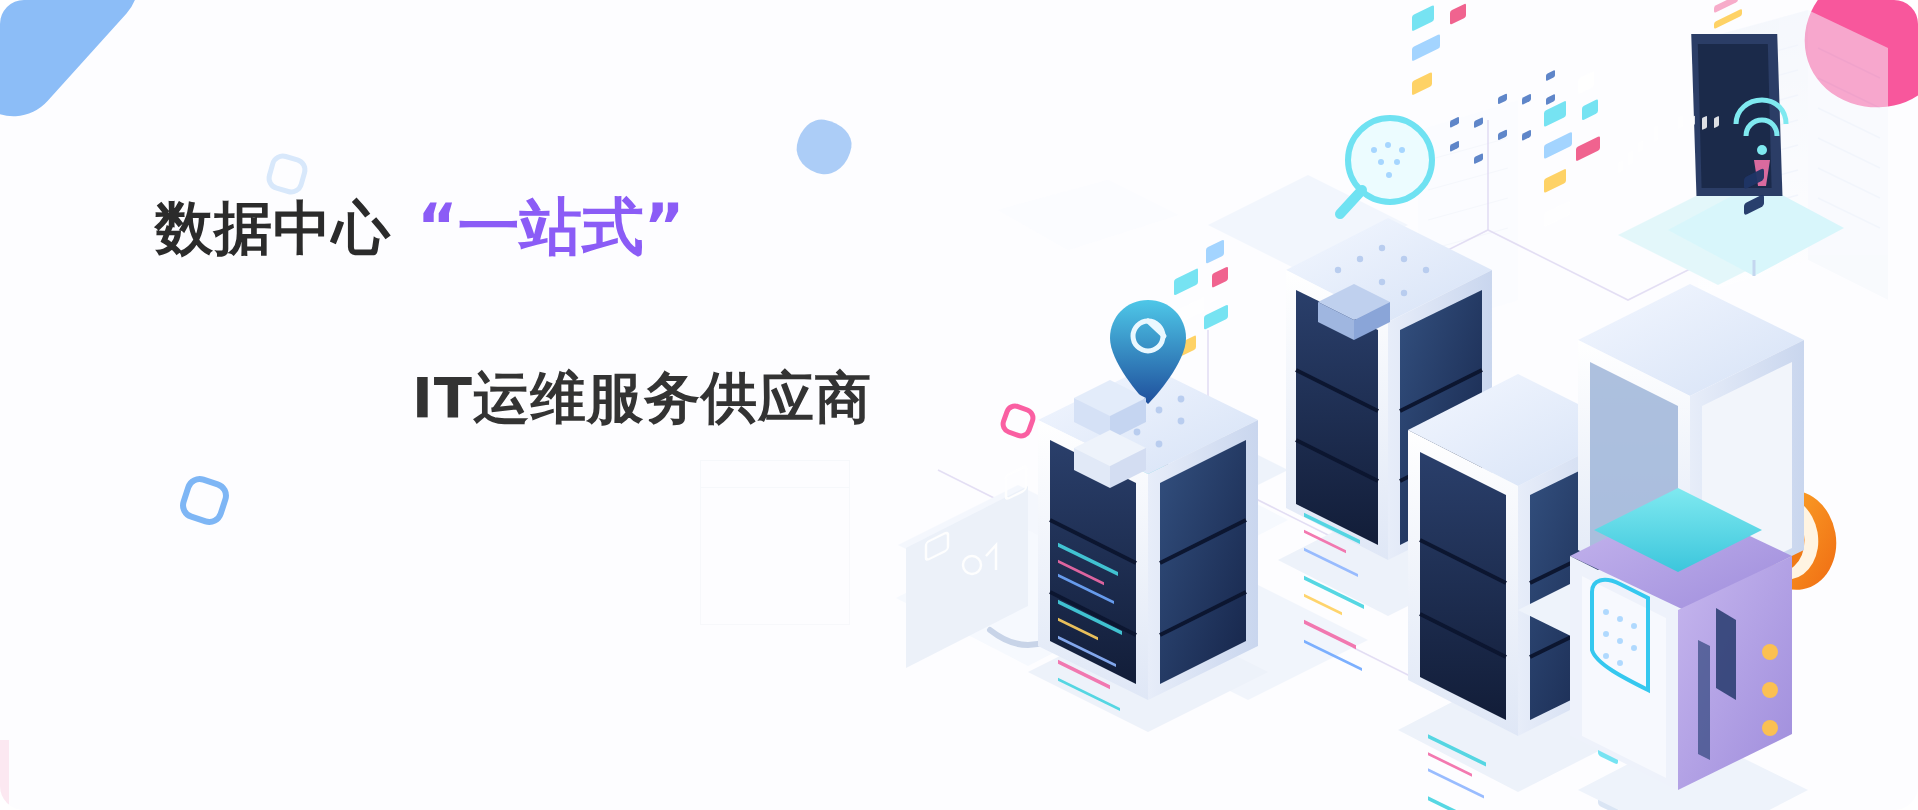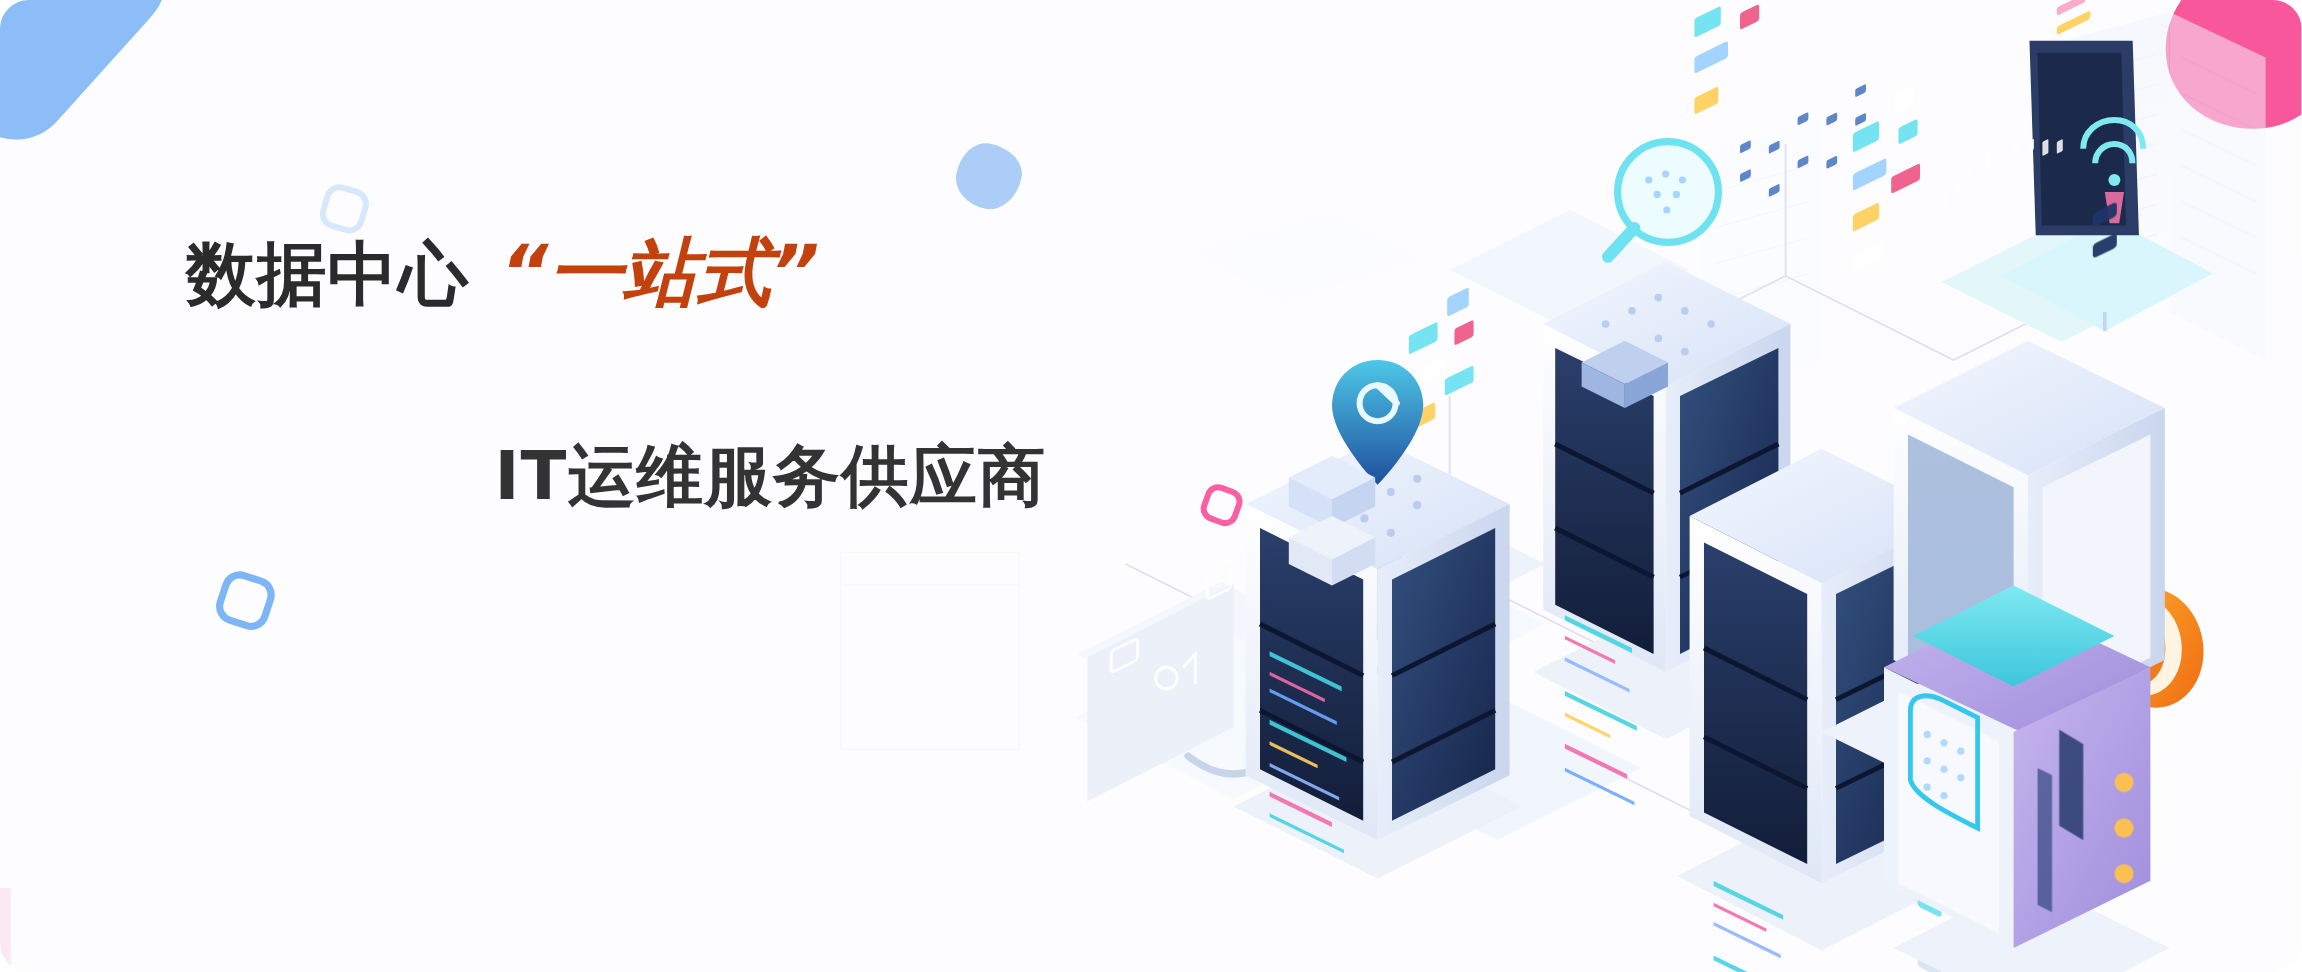--- a/index.html
+++ b/index.html
@@ -59,22 +59,22 @@
   .copy{ position:absolute; left:0; top:0; width:1060px; height:810px; }
   .line1{
     position:absolute; left:155px; top:196px;
     display:flex; align-items:baseline; white-space:nowrap;
   }
   .l1-black{
     font-size:58px; font-weight:bold; color:#2b2b2b;
     letter-spacing:1px; line-height:1;
   }
   .l1-red{
-    font-size:62px; font-weight:bold; color:#c2410c;
-    letter-spacing:0px; line-height:1; margin-left:26px;font-style:italic;
+    font-size:62px; font-weight:bold; color:#8b5cf6;
+    letter-spacing:0px; line-height:1; margin-left:26px;
   }
   .line2{
     position:absolute; left:412px; top:370px;
     font-size:56px; font-weight:bold; color:#333333;
     letter-spacing:1px; line-height:1; white-space:nowrap;text-align:center;
   }
 
   
   .illus{
     position:absolute; right:0; top:0; width:1040px; height:810px;

